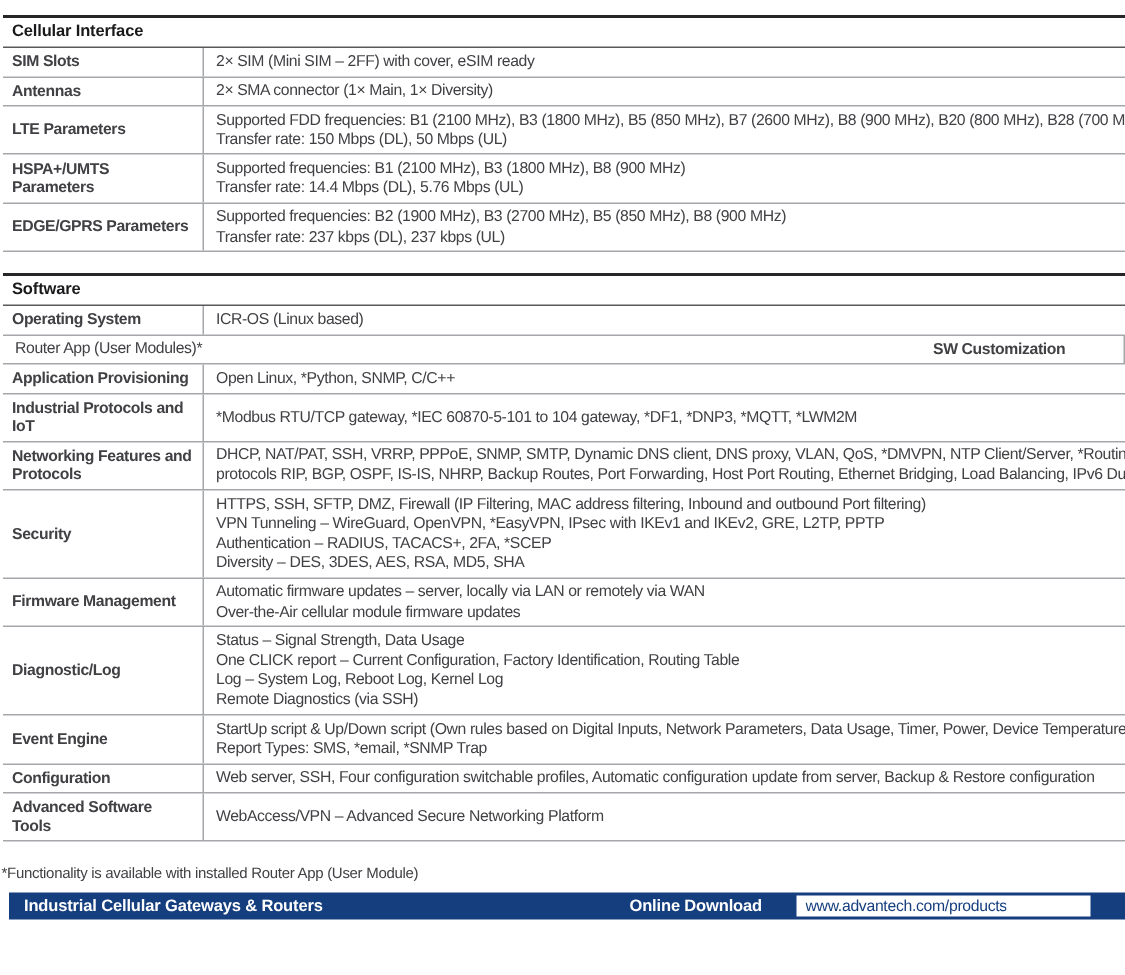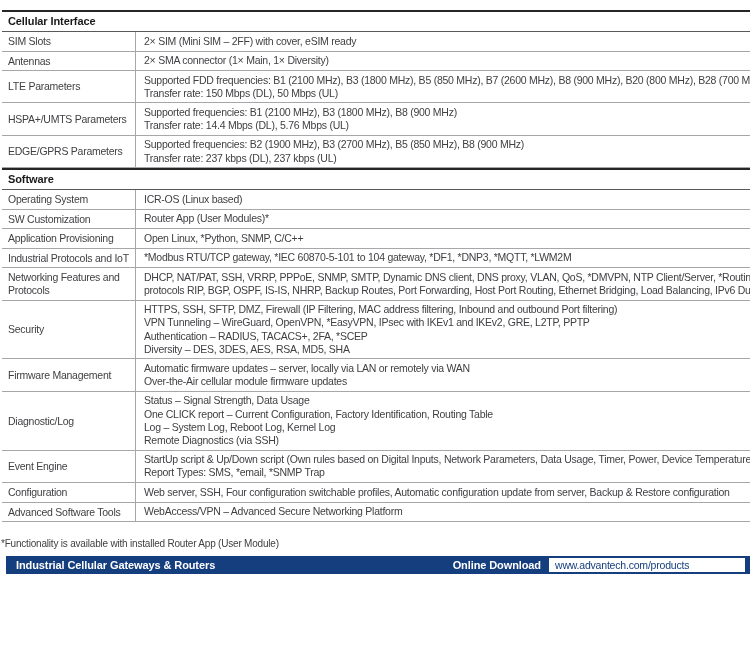--- a/index.html
+++ b/index.html
@@ -16,71 +16,73 @@
     width:750px;height:650px;overflow:hidden;
     font-family:"Liberation Sans",sans-serif;
     color:var(--text);
   }
   .sheet{position:relative;width:750px;height:490px;padding-top:10px;}
   .tables{margin-left:2px;}
   .spec-table{
     border-top:2px solid var(--section-border);
     width:748px;
   }
-  .spec-table + .spec-table{}
+  .spec-table + .spec-table{margin-top:14px;}
   .table-header{
     font-size:11px;font-weight:bold;color:var(--heading);
     padding:3px 0 3px 6px;line-height:13px;
     border-bottom:1px solid var(--header-rule);
     letter-spacing:-0.1px;
   }
   .row{display:flex;border-bottom:1px solid var(--border-gray);align-items:stretch;}
   .cell{font-size:10.5px;letter-spacing:-0.25px;}
   .cell.label{
     flex:0 0 134px;width:134px;
     padding:3px 6px 3px 6px;
     border-right:1px solid var(--border-gray);
     display:flex;flex-direction:column;justify-content:center;
     line-height:12.5px;
+    font-weight:bold;
   }
   .cell.value{
     flex:1 1 auto;min-width:0;
     padding:2.5px 0 2.5px 8px;
     display:flex;flex-direction:column;justify-content:center;
     line-height:13.2px;
     overflow:hidden;
   }
   .line{white-space:nowrap;overflow:hidden;}
   .footnote{
     margin:16px 0 0 1px;
     font-size:10px;letter-spacing:-0.2px;color:var(--text);
     line-height:12px;
   }
   .footer-bar{
     margin:6px 0 0 6px;
     width:744px;height:18px;
     background:var(--footer-navy);
     display:flex;align-items:center;
     padding:0 2px 0 10px;
+    gap:15px;
   }
   .footer-title{
     flex:1 1 auto;
     color:#ffffff;font-weight:bold;font-size:11px;letter-spacing:-0.1px;
     white-space:nowrap;overflow:hidden;
   }
   .footer-download-label{
     color:#ffffff;font-weight:bold;font-size:11px;letter-spacing:-0.1px;
     margin-right:8px;white-space:nowrap;
   }
   .footer-url-box{
     width:196px;height:14px;
     background:#ffffff;
     display:flex;align-items:center;
     padding:0 6px;
-    margin-right:3px;
+    margin-right:21px;
   }
   .footer-url-box span{
     color:var(--footer-navy);font-size:10.5px;letter-spacing:-0.2px;
     white-space:nowrap;overflow:hidden;
   }
 </style>
 </head>
 <body>
 
 <div class="sheet">
@@ -124,24 +126,24 @@
       </section>
       <section class="spec-table">
         <div class="table-header">Software</div>
         <div class="row">
     <div class="cell label">Operating System</div>
     <div class="cell value">
             <div class="line">ICR-OS (Linux based)</div>
           </div>
   </div>
         <div class="row">
+    <div class="cell value">
+            <div class="line">Router App (User Modules)*</div>
+          </div>
     <div class="cell label">SW Customization</div>
-    <div class="cell value">
-            <div class="line">Router App (User Modules)*</div>
-          </div>
   </div>
         <div class="row">
     <div class="cell label">Application Provisioning</div>
     <div class="cell value">
             <div class="line">Open Linux, *Python, SNMP, C/C++</div>
           </div>
   </div>
         <div class="row">
     <div class="cell label">Industrial Protocols and IoT</div>
     <div class="cell value">

